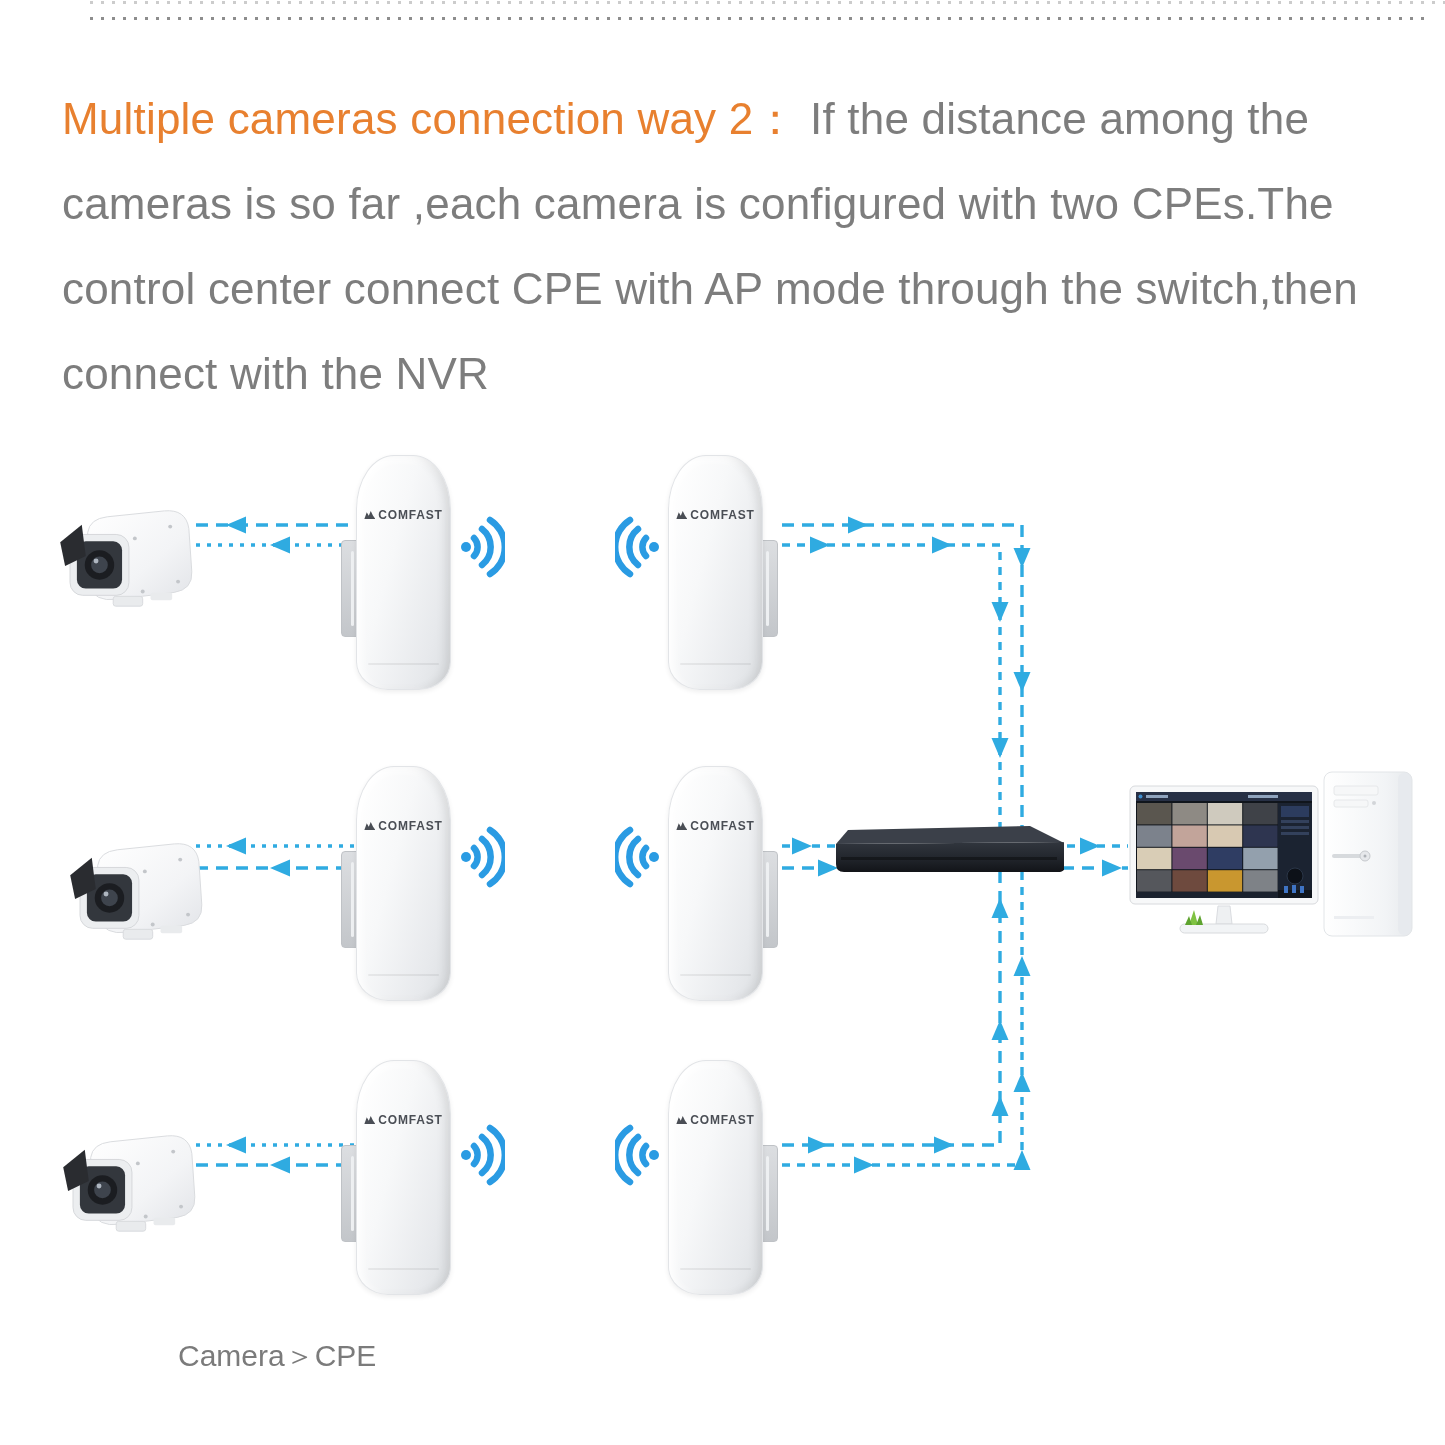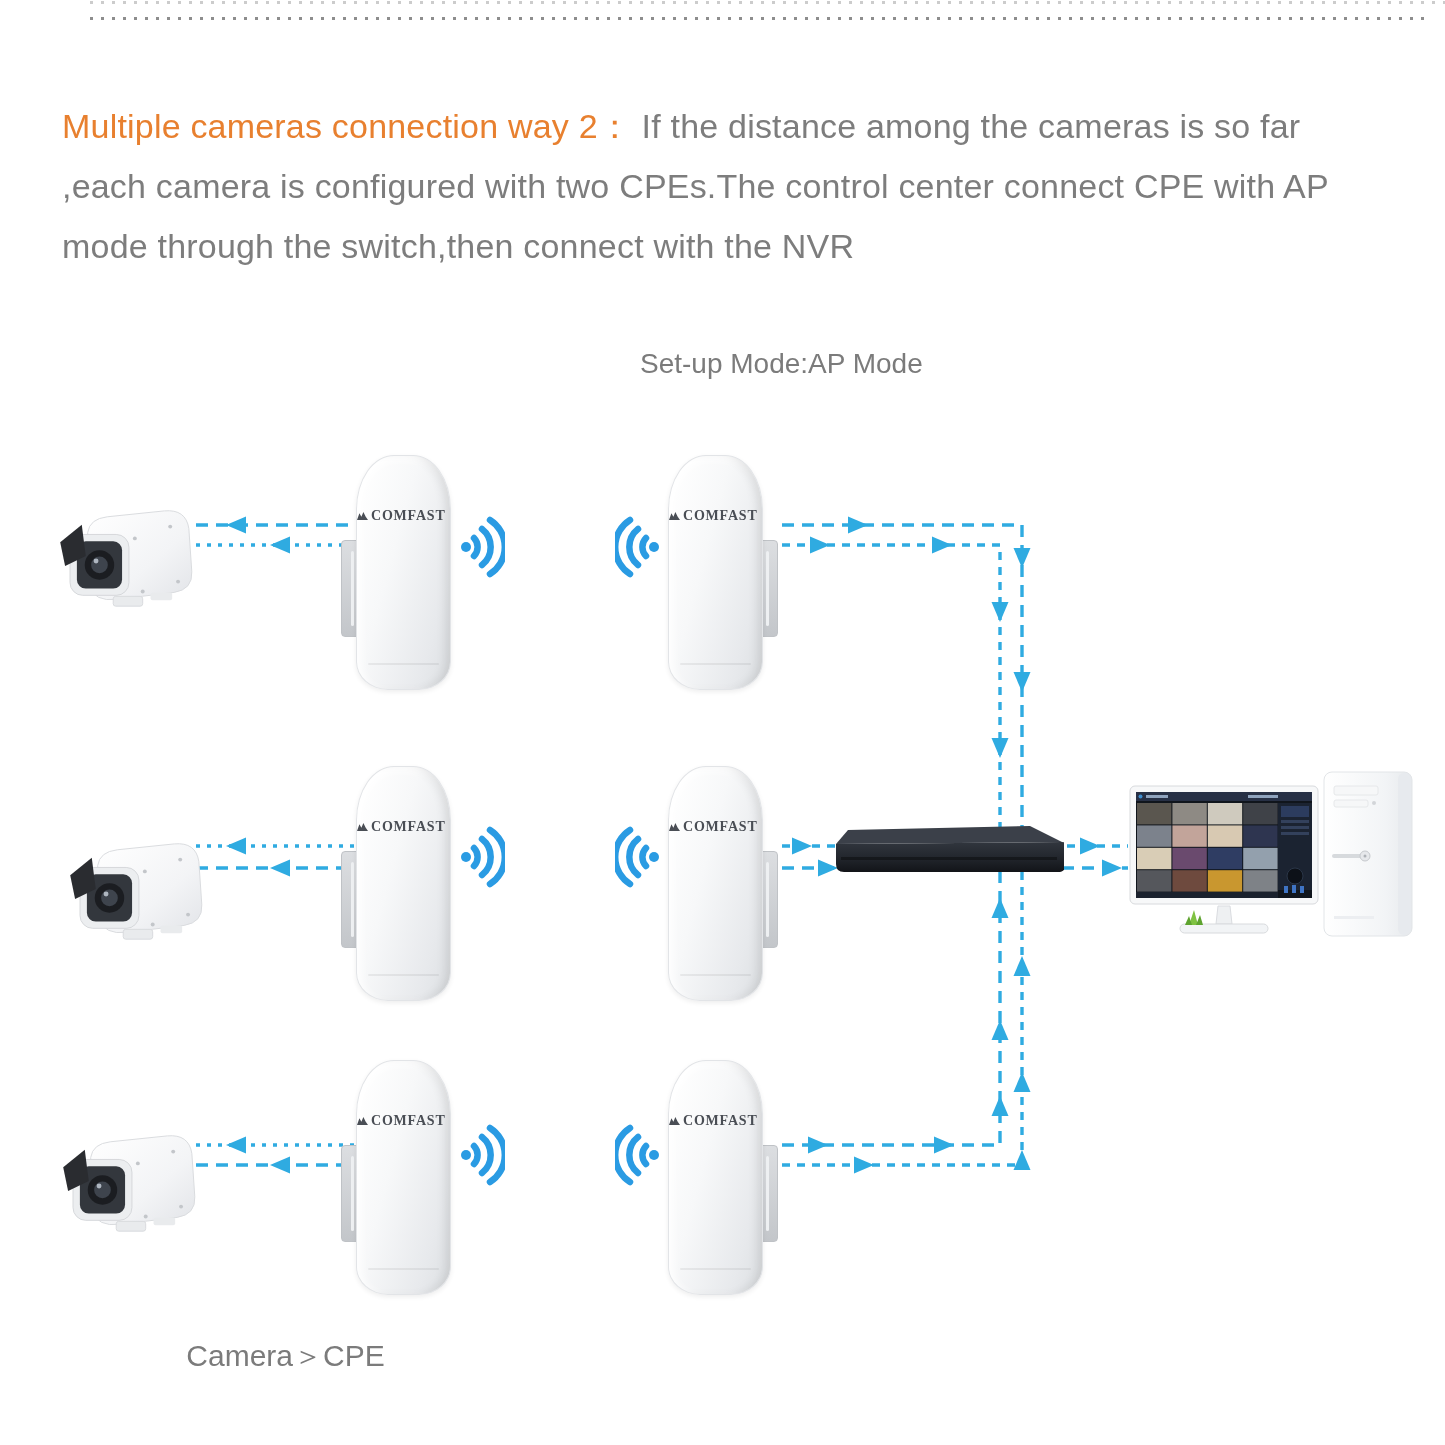--- a/index.html
+++ b/index.html
@@ -7,29 +7,29 @@
         font-family:"Liberation Sans",sans-serif;}
 
   
   .dots{position:absolute;height:5px;background-repeat:repeat-x;
         background-image:radial-gradient(circle,#8d8d8d 1.7px,transparent 2px);
         background-size:11px 5px;}
   .dots-faint{top:0;left:86px;right:0;opacity:.45;}
   .dots-main{top:16px;left:86px;right:18px;}
 
   
-  .title{position:absolute;left:62px;top:96px;width:1332px;font-size:34px;line-height:60px;
+  .title{position:absolute;left:62px;top:76px;width:1332px;font-size:44px;line-height:85px;
          color:#7d7d7d;letter-spacing:.2px;}
   .title-hl{color:#e8802f;}
 
   .mode-label{position:absolute;top:348px;font-size:28px;color:#7b7b7b;}
   .mode-label.left{left:110px;}
   .mode-label.right{left:640px;}
 
-  .flow-label{position:absolute;top:1336px;font-size:30px;color:#7b7b7b;text-align:center;}
+  .flow-label{position:absolute;top:1336px;font-size:30px;color:#7b7b7b;}
   .flow-label.left{left:178px;width:215px;}
   .flow-label.right{left:648px;width:585px;}
 
   
   .connectors{position:absolute;left:0;top:0;z-index:1;}
   .connectors path{fill:none;stroke:#2fabe1;stroke-width:3.4px;}
   .connectors .dashA{stroke-dasharray:12 8;}
   .connectors .dashB{stroke-dasharray:4 7;}
   .connectors .dashC{stroke-dasharray:8 7;}
   .connectors polygon{fill:#2fabe1;}
@@ -37,22 +37,22 @@
   .device{position:absolute;z-index:2;}
 
   
   .cpe{width:95px;height:235px;}
   .cpe .body{position:absolute;inset:0;border-radius:38px 38px 32px 32px / 54px 54px 28px 28px;
       background:linear-gradient(105deg,#ffffff 5%,#f7f8f9 40%,#e7e9ec 80%,#dcdfe2 100%);
       border:1px solid #e2e4e7;
       box-shadow:inset -8px 0 12px -6px rgba(0,0,0,.14), inset 4px 4px 8px rgba(255,255,255,.9), 0 2px 5px rgba(0,0,0,.07);}
   .cpe .body::after{content:'';position:absolute;left:12%;right:12%;bottom:24px;height:2px;
       background:rgba(0,0,0,.06);border-radius:2px;}
-  .cpe .logo{position:absolute;top:52px;width:100%;font-size:14px;font-weight:bold;
-      color:#4a4e55;letter-spacing:.8px;white-space:nowrap;font-family:Liberation Serif, serif;}
+  .cpe .logo{position:absolute;top:52px;width:100%;text-align:center;font-size:12px;font-weight:bold;
+      color:#4a4e55;letter-spacing:.8px;white-space:nowrap;}
   .logo-mark{display:inline-block;width:11px;height:8px;margin-right:3px;background:#4a4e55;
       clip-path:polygon(0% 100%,22% 15%,40% 60%,58% 0%,78% 55%,100% 100%);}
   .cpe .bracket{position:absolute;top:85px;width:20px;height:95px;border-radius:4px;
       background:linear-gradient(#dcdee1,#c3c6ca);border:1px solid #bfc2c6;}
   .cpe .bracket::after{content:'';position:absolute;left:50%;top:10px;bottom:10px;width:3px;
       margin-left:-1.5px;background:#eef0f2;border-radius:2px;}
   .cpe.terminal .bracket{left:-15px;}
   .cpe.ap .bracket{right:-15px;}
 
   
@@ -69,21 +69,20 @@
 </head>
 <body>
 
 <div class="page">
 
   <div class="dots dots-faint"></div>
   <div class="dots dots-main"></div>
 
   <div class="title"><span class="title-hl">Multiple cameras connection way 2：</span> <span>If the distance among the cameras is so far ,each camera is configured with two CPEs.The control center connect CPE with AP mode through the switch,then connect with the NVR</span></div>
 
-  <div class="mode-label right">Set-up Mode:AP Mode</div>
 
   <svg width="0" height="0" style="position:absolute" aria-hidden="true">
     <defs>
       <symbol id="wifiSym" viewBox="0 0 46 66">
         <g fill="none" stroke="#2a9be3" stroke-width="6.5" stroke-linecap="round">
           <path d="M15 24 A13 13 0 0 1 15 42"></path>
           <path d="M23 15 A23 23 0 0 1 23 51"></path>
           <path d="M31 6  A32 32 0 0 1 31 60"></path>
         </g>
         <circle cx="7" cy="33" r="5" fill="#2a9be3"></circle>

